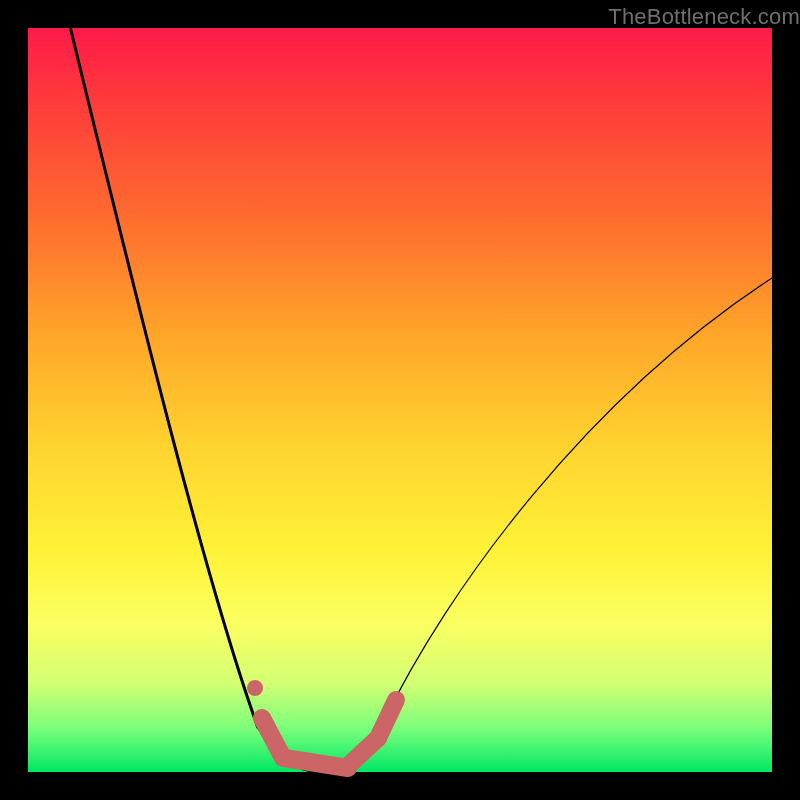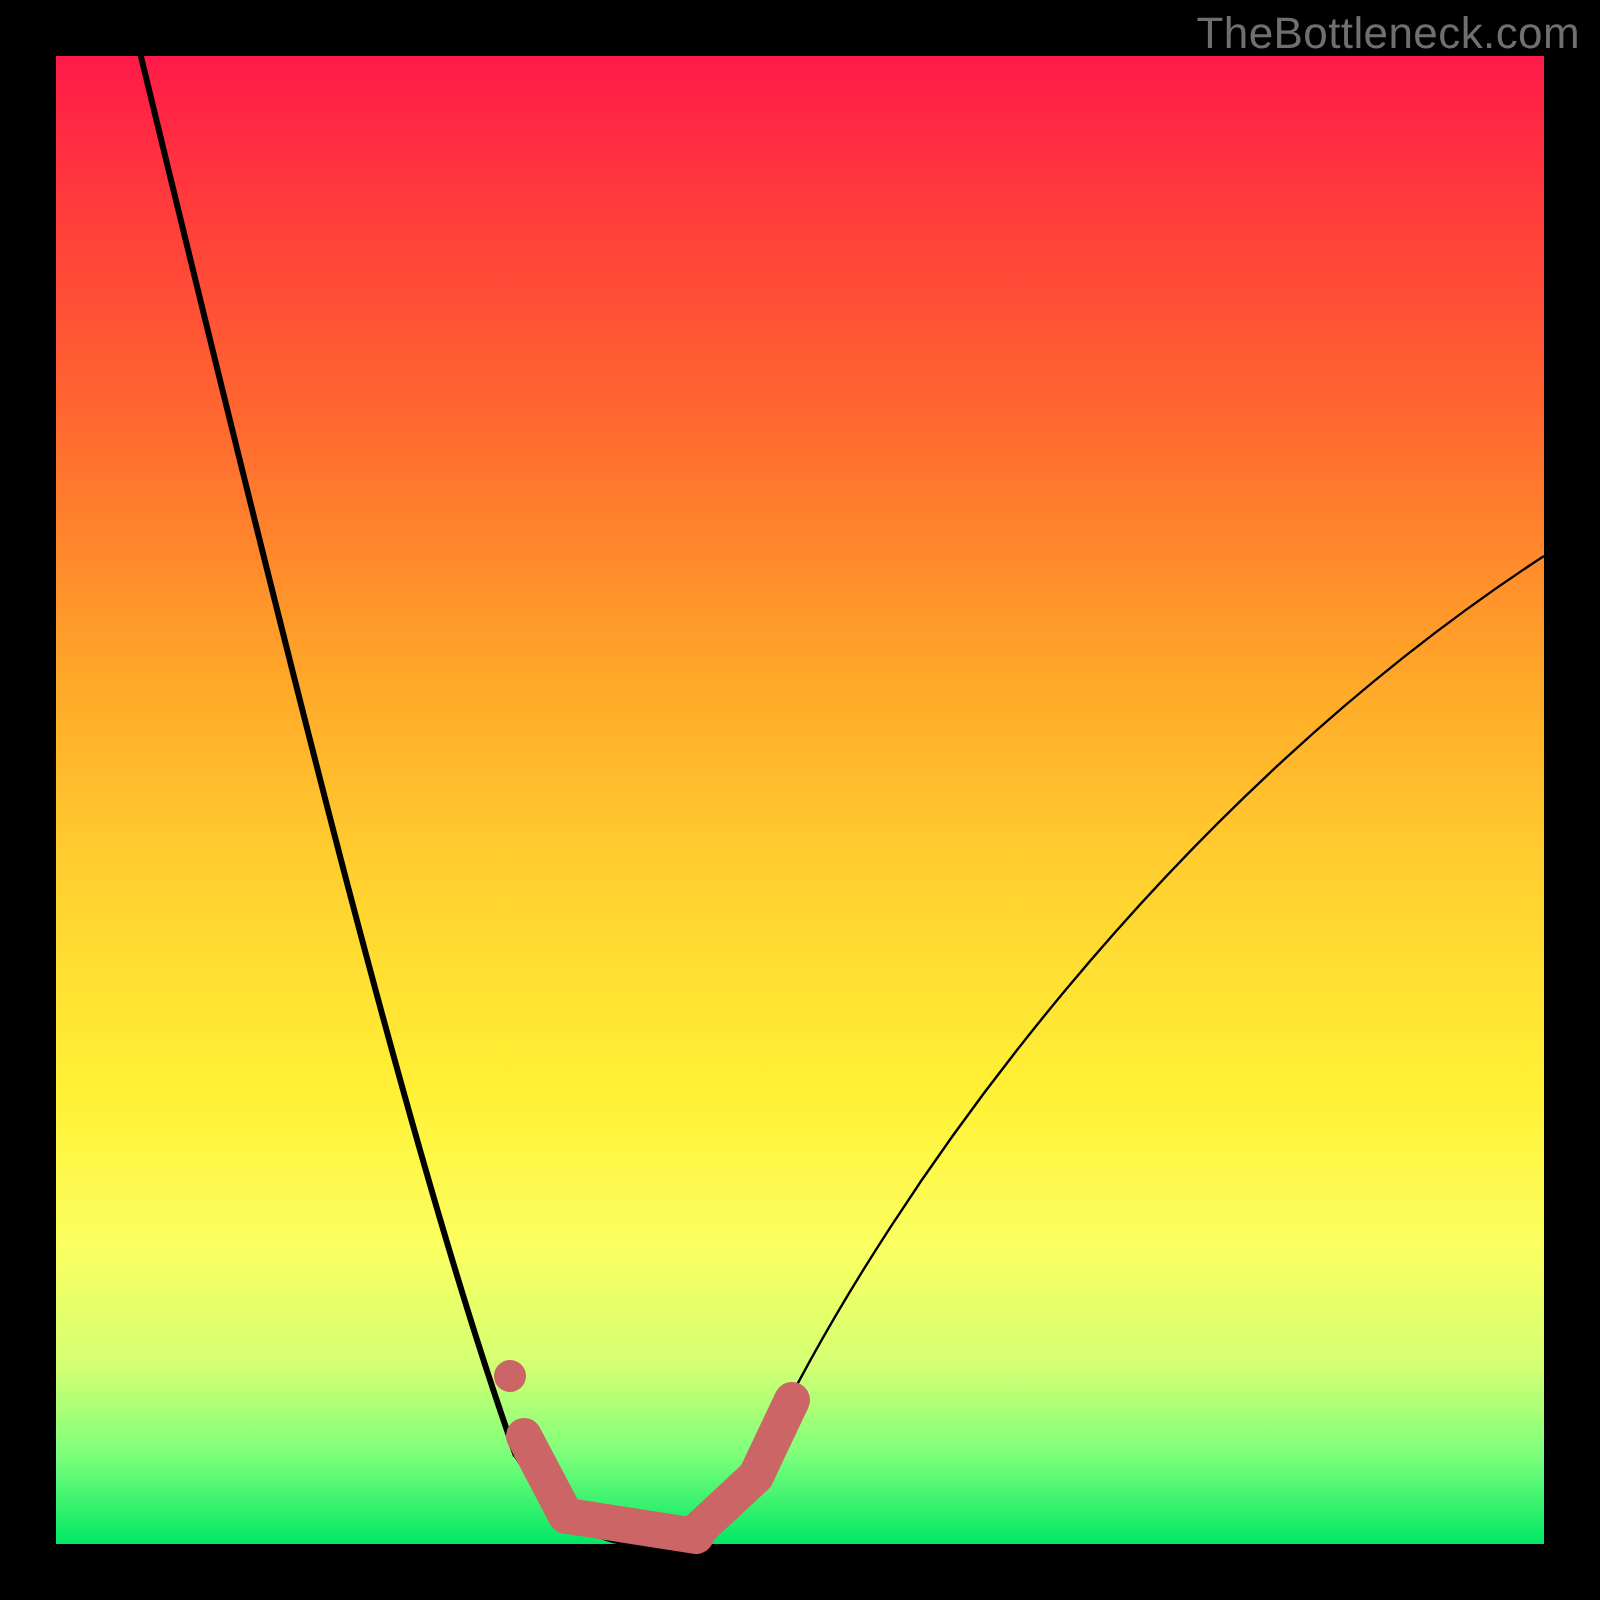--- a/index.html
+++ b/index.html
@@ -40,21 +40,21 @@
     position: absolute;
     left: 0;
     top: 0;
     width: 744px;
     height: 744px;
     overflow: visible;
   }
   .watermark {
     position: absolute;
     top: 4px;
-    right: 10px;
+    right: 0;
     color: #6f6f6f;
     font-size: 22px;
     font-weight: 500;
     letter-spacing: 0.2px;
     user-select: none;
   }
 </style>
 </head>
 <body>
 

